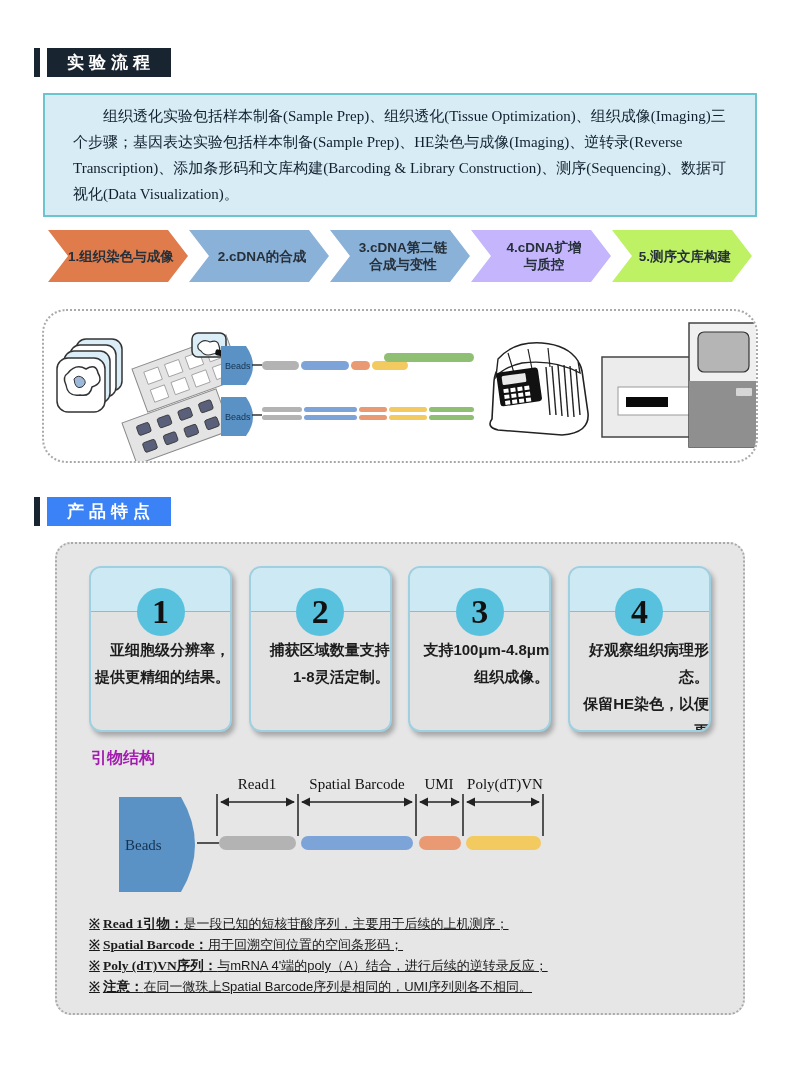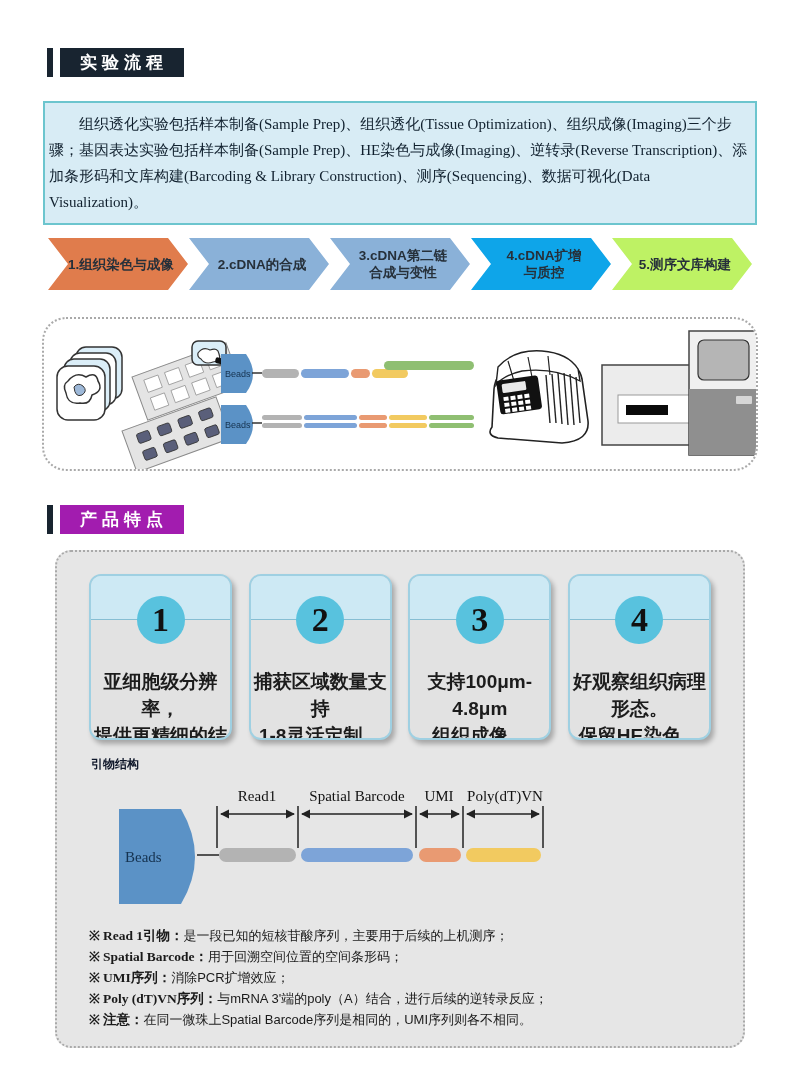--- a/index.html
+++ b/index.html
@@ -1,27 +1,27 @@
 <!DOCTYPE html>
 <html><head>
 <meta charset="utf-8">
 <style>
   * { margin:0; padding:0; box-sizing:border-box; }
   body { background:#ffffff; font-family:"Liberation Sans", sans-serif; }
   .page { position:relative; width:800px; height:1078px; background:#fff; overflow:hidden; }
 
   
-  .sec-hdr { display:flex; align-items:stretch; height:29px; margin-left:47px; }
+  .sec-hdr { display:flex; align-items:stretch; height:29px; margin-left:34px; }
   .sec-hdr .vbar { width:6px; background:#182430; margin-right:7px; }
   .sec-hdr .hbox { background:#182430; color:#fff; font-size:17px; font-weight:bold;
                    letter-spacing:5px; padding:0 16px 0 20px; display:flex; align-items:center; }
 
   
-  .desc-box { margin:24px 43px 0 43px; border:2px solid #6cc5ce; background:#d8ecf5;
-              padding:8px 4px; }
+  .desc-box { margin:16px 43px 0 43px; border:2px solid #6cc5ce; background:#d8ecf5;
+              padding:8px 28px; }
   .desc-box p { font-family:"Liberation Serif", serif; font-size:15px; line-height:26px;
                 color:#10202e; text-indent:2em; }
 
   
   .steps-row { display:flex; gap:1px; margin:13px 0 0 48px; }
   .chevron { width:140px; height:52px; display:flex; flex-direction:column; justify-content:center;
              align-items:center; text-align:center; font-size:13.5px; font-weight:600; color:#26303a;
              line-height:17px; padding:0 14px 0 20px;
              clip-path: polygon(0 0, calc(100% - 20px) 0, 100% 50%, calc(100% - 20px) 100%, 0 100%, 20px 50%); }
 
@@ -34,29 +34,29 @@
   .panel { margin:16px 55px 0 55px; background:#e6e6e6; border:2px dotted #a9a9a9; border-radius:16px;
            padding:22px 32px 16px 32px; }
   .cards-row { display:flex; justify-content:space-between; }
   .card { position:relative; width:143px; height:166px; border-radius:12px; overflow:hidden;
           background:#e2e2e2; border:2px solid #9fd0e2; box-shadow:3px 4px 5px rgba(0,0,0,0.28); }
   .card-band { height:44px; background:#cde9f4; border-bottom:1px solid #86bed3; }
   .card-circle { position:absolute; top:20px; left:50%; transform:translateX(-50%);
                  width:48px; height:48px; border-radius:50%; background:#58c2de;
                  display:flex; align-items:center; justify-content:center;
                  font-family:"Liberation Serif", serif; font-weight:bold; font-size:34px; color:#111; }
-  .card-text { margin-top:48px; text-align:center; font-size:19px; font-weight:bold;
+  .card-text { margin-top:24px; text-align:right; font-size:15px; font-weight:bold;
                color:#1c1c1c; line-height:27px; }
 
-  .primer-title { margin:16px 0 12px 2px; font-size:12px; font-weight:bold; color:#0f172a; }
+  .primer-title { margin:16px 0 4px 2px; font-size:16px; font-weight:bold; color:#a21caf; }
   .primer-diagram { margin-top:4px; }
 
   
   .notes { margin-top:8px; }
-  .note { font-size:13px; line-height:21px; color:#1a1a1a; }
+  .note { font-size:13px; line-height:21px; color:#1a1a1a;text-decoration:underline; }
   .note .nmark { font-weight:bold; margin-right:3px; }
   .note .nlabel { font-family:"Liberation Serif", serif; font-weight:bold; font-size:13.5px; }
   .note .ntext { }
 
   svg text { user-select:none; }
 </style>
 </head>
 <body>
 
 <div class="page">
@@ -76,21 +76,21 @@
       <span></span>
     </div>
     <div class="chevron" style="background-color: rgb(138, 177, 216);">
       <span>2.cDNA的合成</span>
       <span></span>
     </div>
     <div class="chevron" style="background-color: rgb(138, 177, 216);">
       <span>3.cDNA第二链</span>
       <span>合成与变性</span>
     </div>
-    <div class="chevron" style="background-color: #0ea5e9;">
+    <div class="chevron" style="background-color: #c4b5fd;">
       <span>4.cDNA扩增</span>
       <span>与质控</span>
     </div>
     <div class="chevron" style="background-color: #bef264;">
       <span>5.测序文库构建</span>
       <span></span>
     </div>
   </div>
 
   <div class="illus-box">
@@ -218,21 +218,21 @@
         <rect x="645" y="12" width="68" height="124" fill="#f0f0f0" stroke="#444" stroke-width="1.5"></rect>
         <rect x="654" y="21" width="51" height="40" rx="6" fill="#b5b5b5" stroke="#333" stroke-width="1.2"></rect>
         <rect x="645" y="70" width="68" height="66" fill="#8f8f8f"></rect>
         <rect x="692" y="77" width="16" height="8" rx="1" fill="#d6d6d6"></rect>
       </g>
     </svg>
   </div>
 
   <div class="sec-hdr features-hdr">
     <div class="vbar" style="background-color: rgb(24, 36, 48);"></div>
-    <div class="hbox" style="background-color: #a21caf;">产品特点</div>
+    <div class="hbox" style="background-color: #3b82f6;">产品特点</div>
   </div>
 
   <div class="panel" style="background-color: rgb(230, 230, 230);">
 
     <div class="cards-row">
       <div class="card">
         <div class="card-band" style="background-color: rgb(205, 233, 244);"></div>
         <div class="card-circle" style="background-color: rgb(88, 194, 222);">1</div>
         <div class="card-text">
           <div>亚细胞级分辨率，</div>
@@ -313,24 +313,21 @@
     </div>
 
     <div class="notes">
       <div class="note">
         <span class="nmark">※</span><b class="nlabel">Read 1引物：</b><span class="ntext">是一段已知的短核苷酸序列，主要用于后续的上机测序；</span>
       </div>
       <div class="note">
         <span class="nmark">※</span><b class="nlabel">Spatial Barcode：</b><span class="ntext">用于回溯空间位置的空间条形码；</span>
       </div>
       <div class="note">
-        <span class="nmark">※</span><b class="nlabel">UMI序列：</b><span class="ntext">消除PCR扩增效应；</span>
-      </div>
-      <div class="note">
-        <span class="nmark">※</span><b class="nlabel">Poly (dT)VN序列：</b><span class="ntext">与mRNA 3'端的poly（A）结合，进行后续的逆转录反应；</span>
+        <span class="nmark">※</span><b class="nlabel">Poly (dT)VN序列：</b><span class="ntext">与mRNA 4'端的poly（A）结合，进行后续的逆转录反应；</span>
       </div>
       <div class="note">
         <span class="nmark">※</span><b class="nlabel">注意：</b><span class="ntext">在同一微珠上Spatial Barcode序列是相同的，UMI序列则各不相同。</span>
       </div>
     </div>
 
   </div>
 </div>
 
 </body></html>

